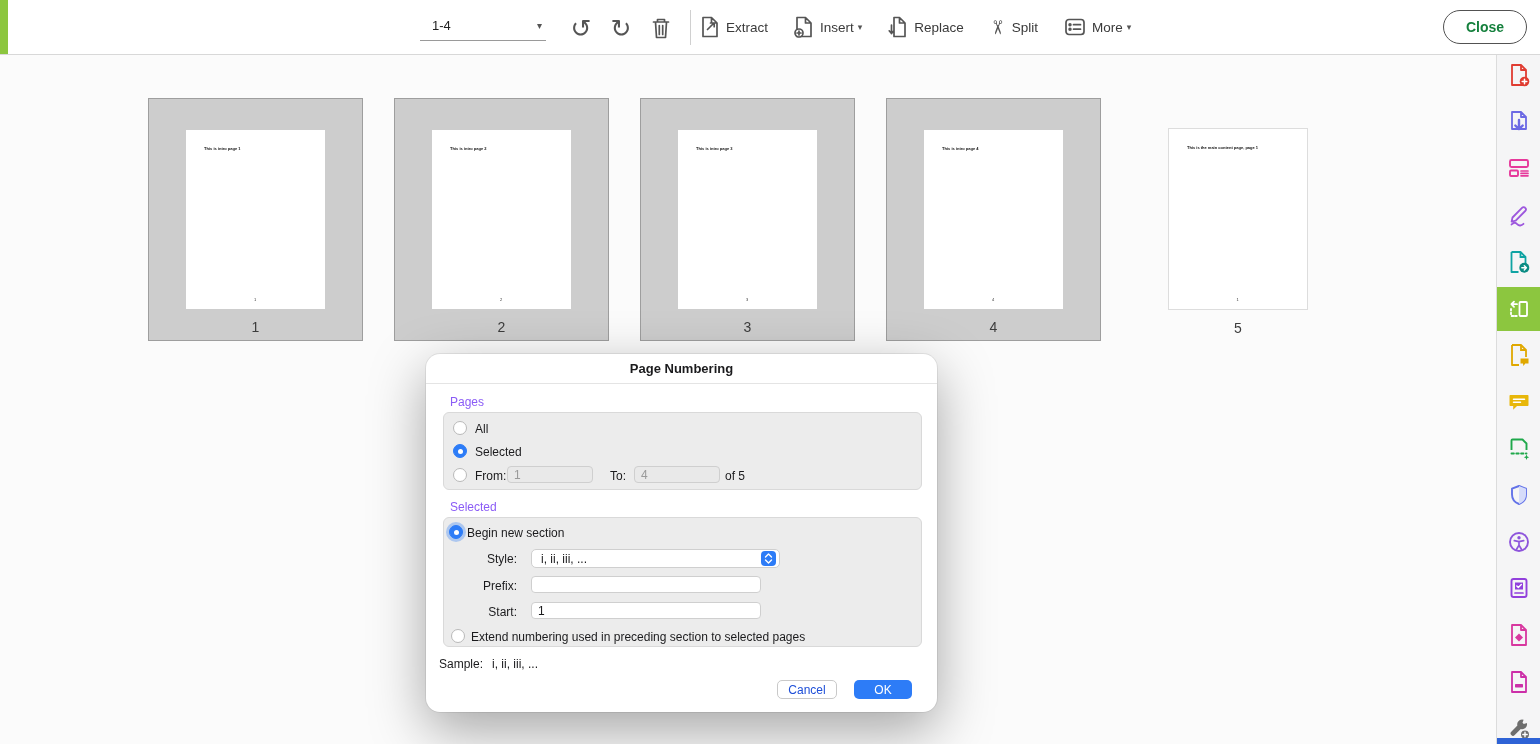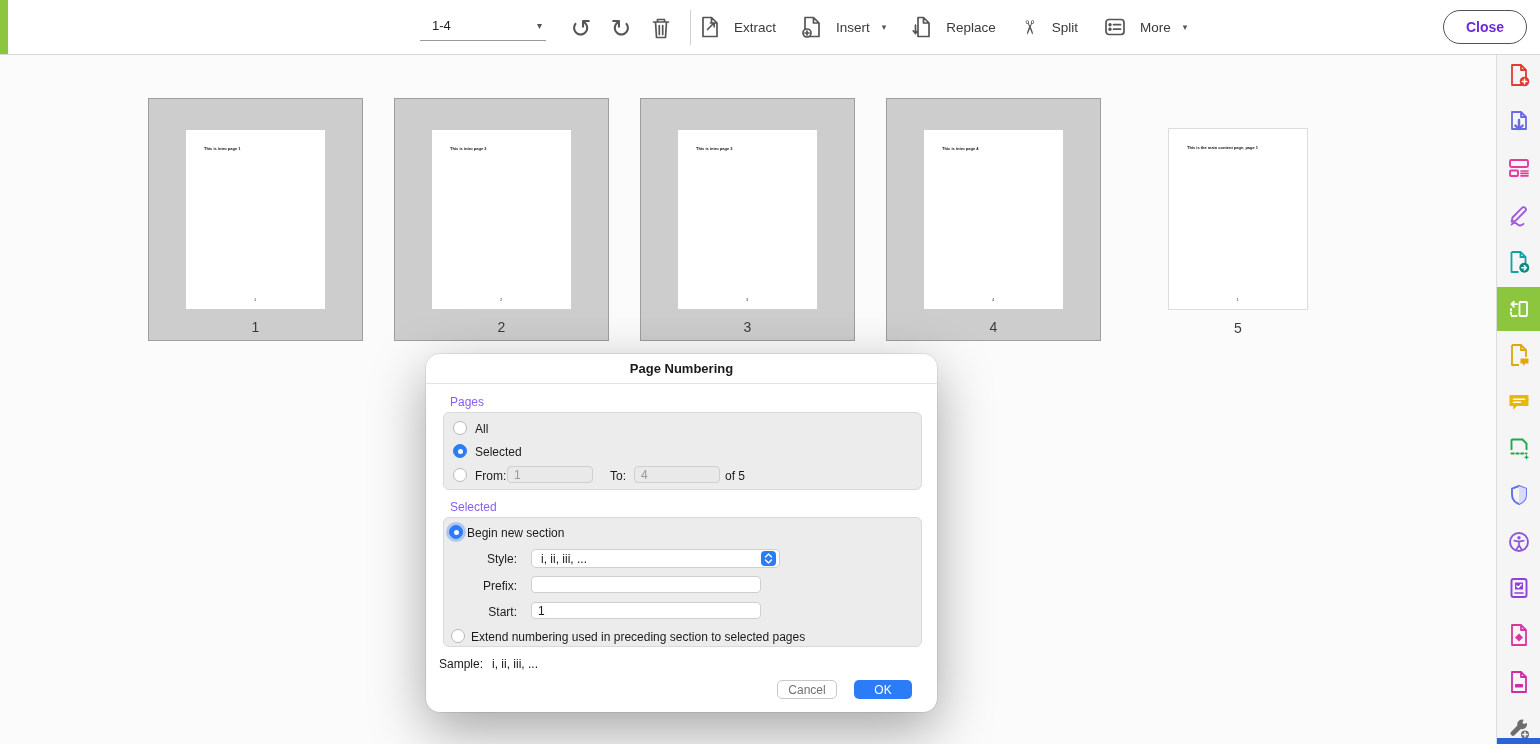--- a/index.html
+++ b/index.html
@@ -11,26 +11,26 @@
   .hdr{position:absolute;top:0;left:0;width:1540px;height:55px;background:#fff;border-bottom:1px solid #d8d8d8;z-index:5}
   .hdr-accent{position:absolute;left:0;top:0;width:8px;height:54px;background:#8CC63F}
   .hdr-title{position:absolute;left:22px;top:0;line-height:54px;font-size:15px;font-weight:700;color:#222}
   .range{position:absolute;left:420px;top:13px;width:126px;height:28px;border-bottom:1px solid #9a9a9a;cursor:pointer}
   .range-val{position:absolute;left:12px;top:5px;font-size:13px;color:#222}
   .range-caret{position:absolute;right:4px;top:7px;font-size:10px;color:#555}
   .icon-btn{position:absolute;top:11px;width:34px;height:34px;display:flex;align-items:center;justify-content:center;cursor:pointer}
   .rot{font-size:25px;color:#555;line-height:1}
   .hdr-sep{position:absolute;left:690px;top:10px;width:1px;height:35px;background:#d0d0d0}
   .tools{position:absolute;left:700px;top:0;height:54px;display:flex;align-items:center;gap:26px}
-  .tool{display:flex;align-items:center;gap:14px;cursor:pointer}
+  .tool{display:flex;align-items:center;gap:6px;cursor:pointer}
   .tool-label{font-size:13.5px;color:#3a3a3a}
   .tool-caret{font-size:9px;color:#555;margin-left:-2px}
   svg.g{stroke:#555;fill:none;stroke-width:1.7;stroke-linecap:round;stroke-linejoin:round}
   .close-btn{position:absolute;right:13px;top:10px;width:84px;height:34px;border:1.5px solid #525252;border-radius:17px;background:#fff;
-    display:flex;align-items:center;justify-content:center;font-size:14px;font-weight:700;color:#6d28d9;cursor:pointer}
+    display:flex;align-items:center;justify-content:center;font-size:14px;font-weight:700;color:#15803d;cursor:pointer}
 
   
   .thumb{position:absolute;top:98px;width:215px;height:243px;background:#cdcdcd;border:1px solid #9e9e9e;cursor:pointer}
   .thumb .page{position:absolute;left:37px;top:31px;width:139px;height:179px;background:#fff}
   .thumb-label{position:absolute;bottom:5px;left:0;width:100%;text-align:center;font-size:14px;color:#3c3c3c}
   .thumb.plain{left:1148px;top:98px;width:180px;background:transparent;border:none}
   .thumb.plain .page{left:20px;top:30px;width:140px;height:182px;border:1px solid #ddd}
   .ptext{position:absolute;left:13%;top:9%;font-size:4px;font-weight:700;color:#111;white-space:nowrap}
   .pfolio{position:absolute;bottom:4%;left:49%;font-size:4px;color:#333}
 
@@ -49,21 +49,21 @@
   .rlabel{position:absolute;font-size:12px;color:#1b1b1d;white-space:nowrap}
   .flabel{position:absolute;font-size:12px;color:#1b1b1d;width:60px;text-align:right}
   .tfield{position:absolute;border:1px solid #cfcfcf;border-radius:4px;font-size:12px;padding:0 6px;font-family:inherit;color:#1b1b1d;background:#fff;outline:none}
   .tfield.dis{background:#e9e9e9;color:#9a9a9a}
   .select{position:absolute;background:#fff;border:1px solid #cfcfcf;border-radius:5px;display:flex;align-items:center;padding:0 3px 0 9px;cursor:pointer}
   .select-val{font-size:12px;color:#1b1b1d}
   .stepper{margin-left:auto;width:15px;height:15px;background:#2D7CF7;border-radius:4px;display:flex;align-items:center;justify-content:center}
   .sample-label{position:absolute;left:13px;top:303px;font-size:12px;color:#1b1b1d}
   .sample-value{position:absolute;left:66px;top:303px;font-size:12px;color:#1b1b1d}
   .btn{position:absolute;top:326px;height:19px;border-radius:5px;font-size:12px;display:flex;align-items:center;justify-content:center;cursor:pointer}
-  .btn.cancel{left:351px;width:60px;background:#fff;border:1px solid #c9c9c9;color:#737373}
+  .btn.cancel{left:351px;width:60px;background:#fff;border:1px solid #c9c9c9;color:#1d4ed8}
   .btn.ok{left:428px;width:58px;background:#2D7CF7;color:#fff}
 
   
   .side{position:absolute;top:55px;right:0;width:44px;height:689px;background:#f5f5f6;border-left:1px solid #dcdcdc;z-index:4}
   .side-item{position:absolute;left:0;width:44px;height:40px;display:flex;align-items:center;justify-content:center;cursor:pointer}
   .side-item.sel{height:44px;background:#8CC63F}
   .side-bottom{position:absolute;bottom:0;left:0;width:44px;height:6px;background:#2E63D6}
 </style>
 </head>
 <body>

